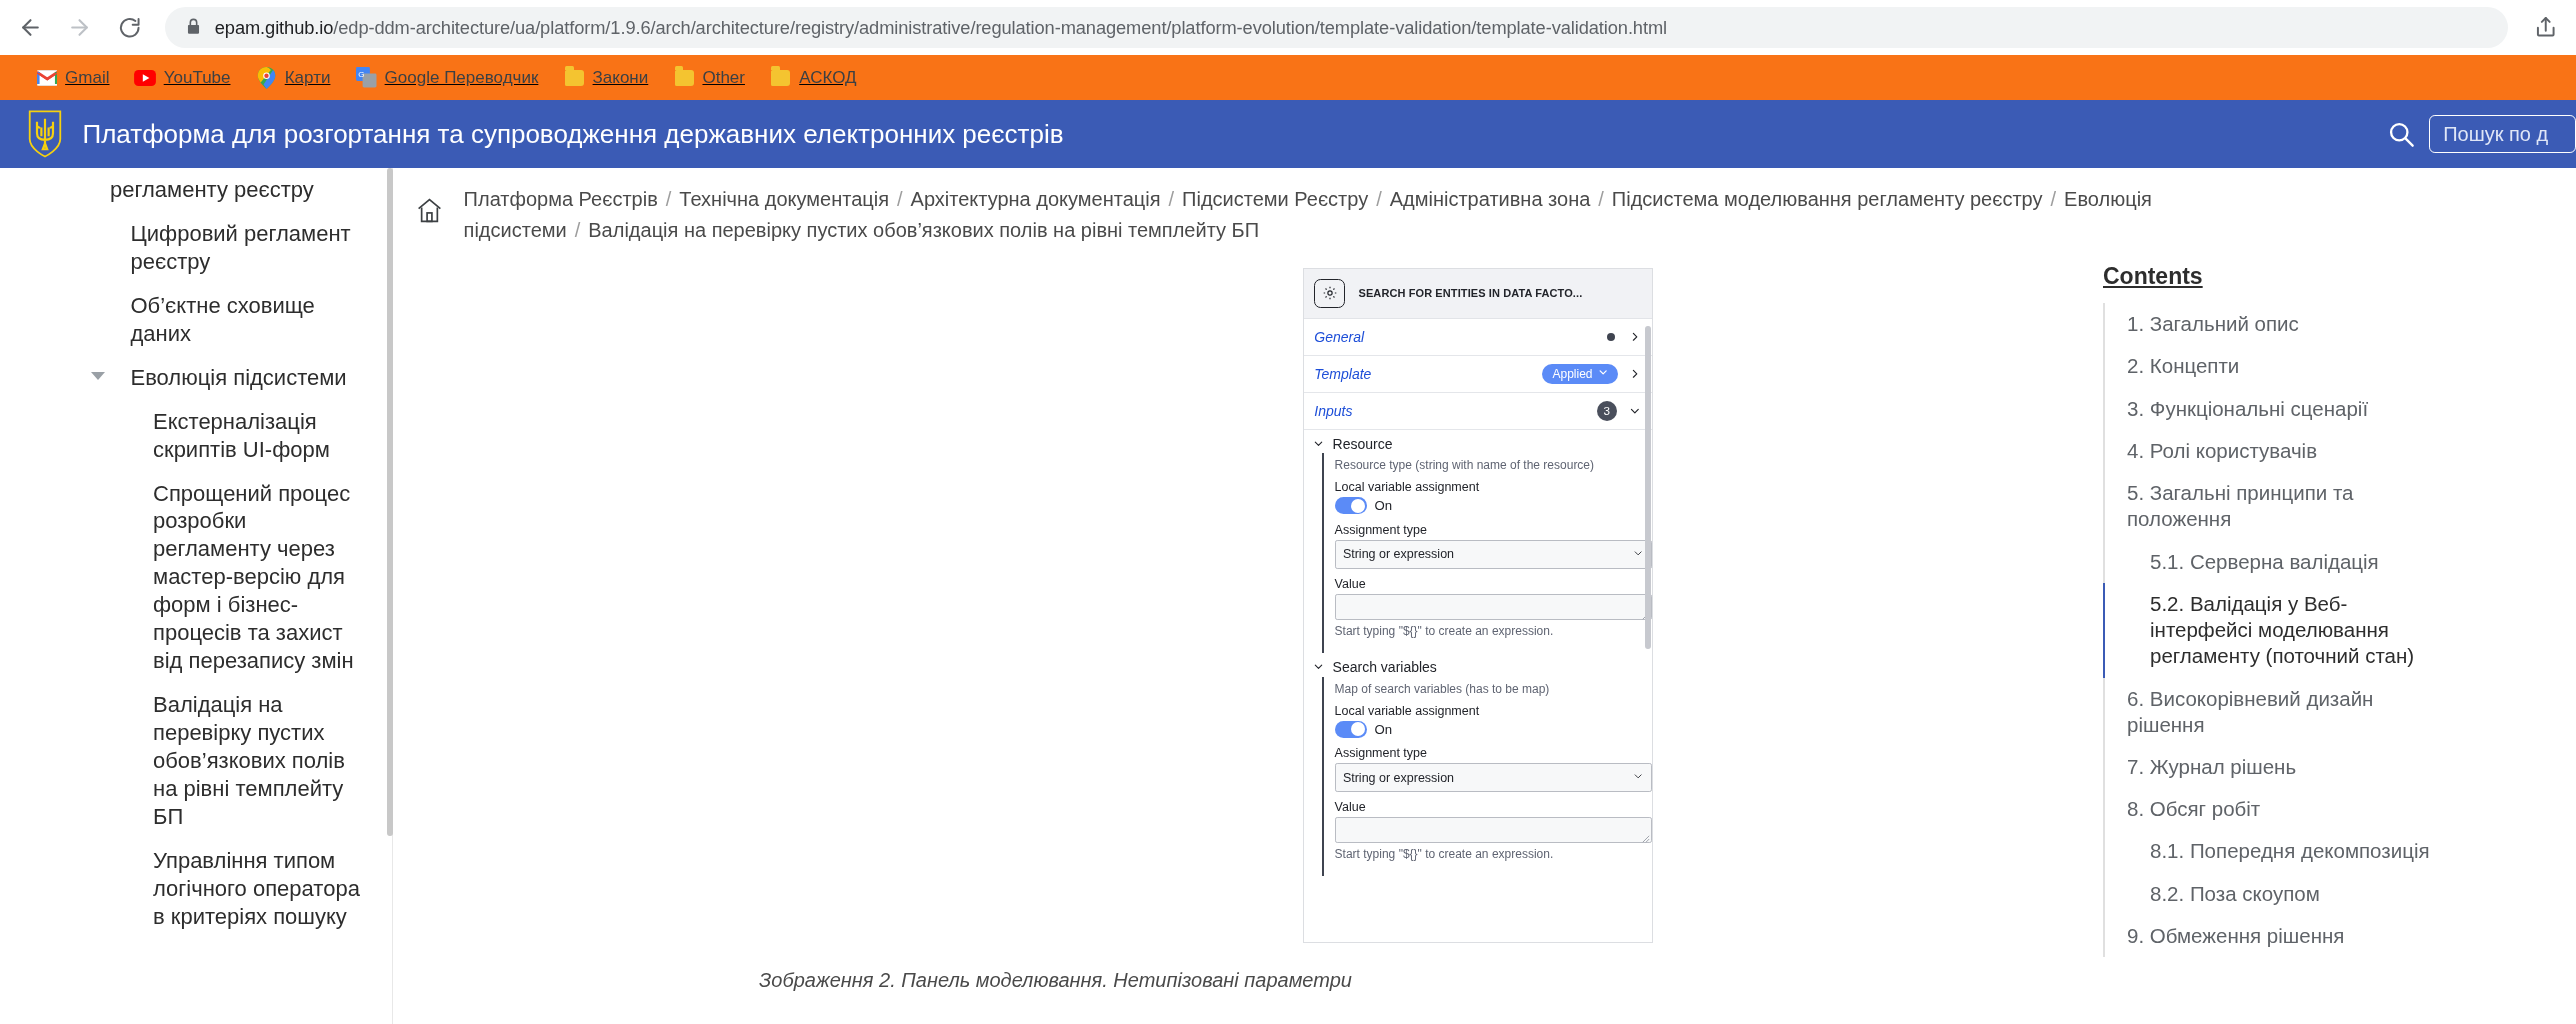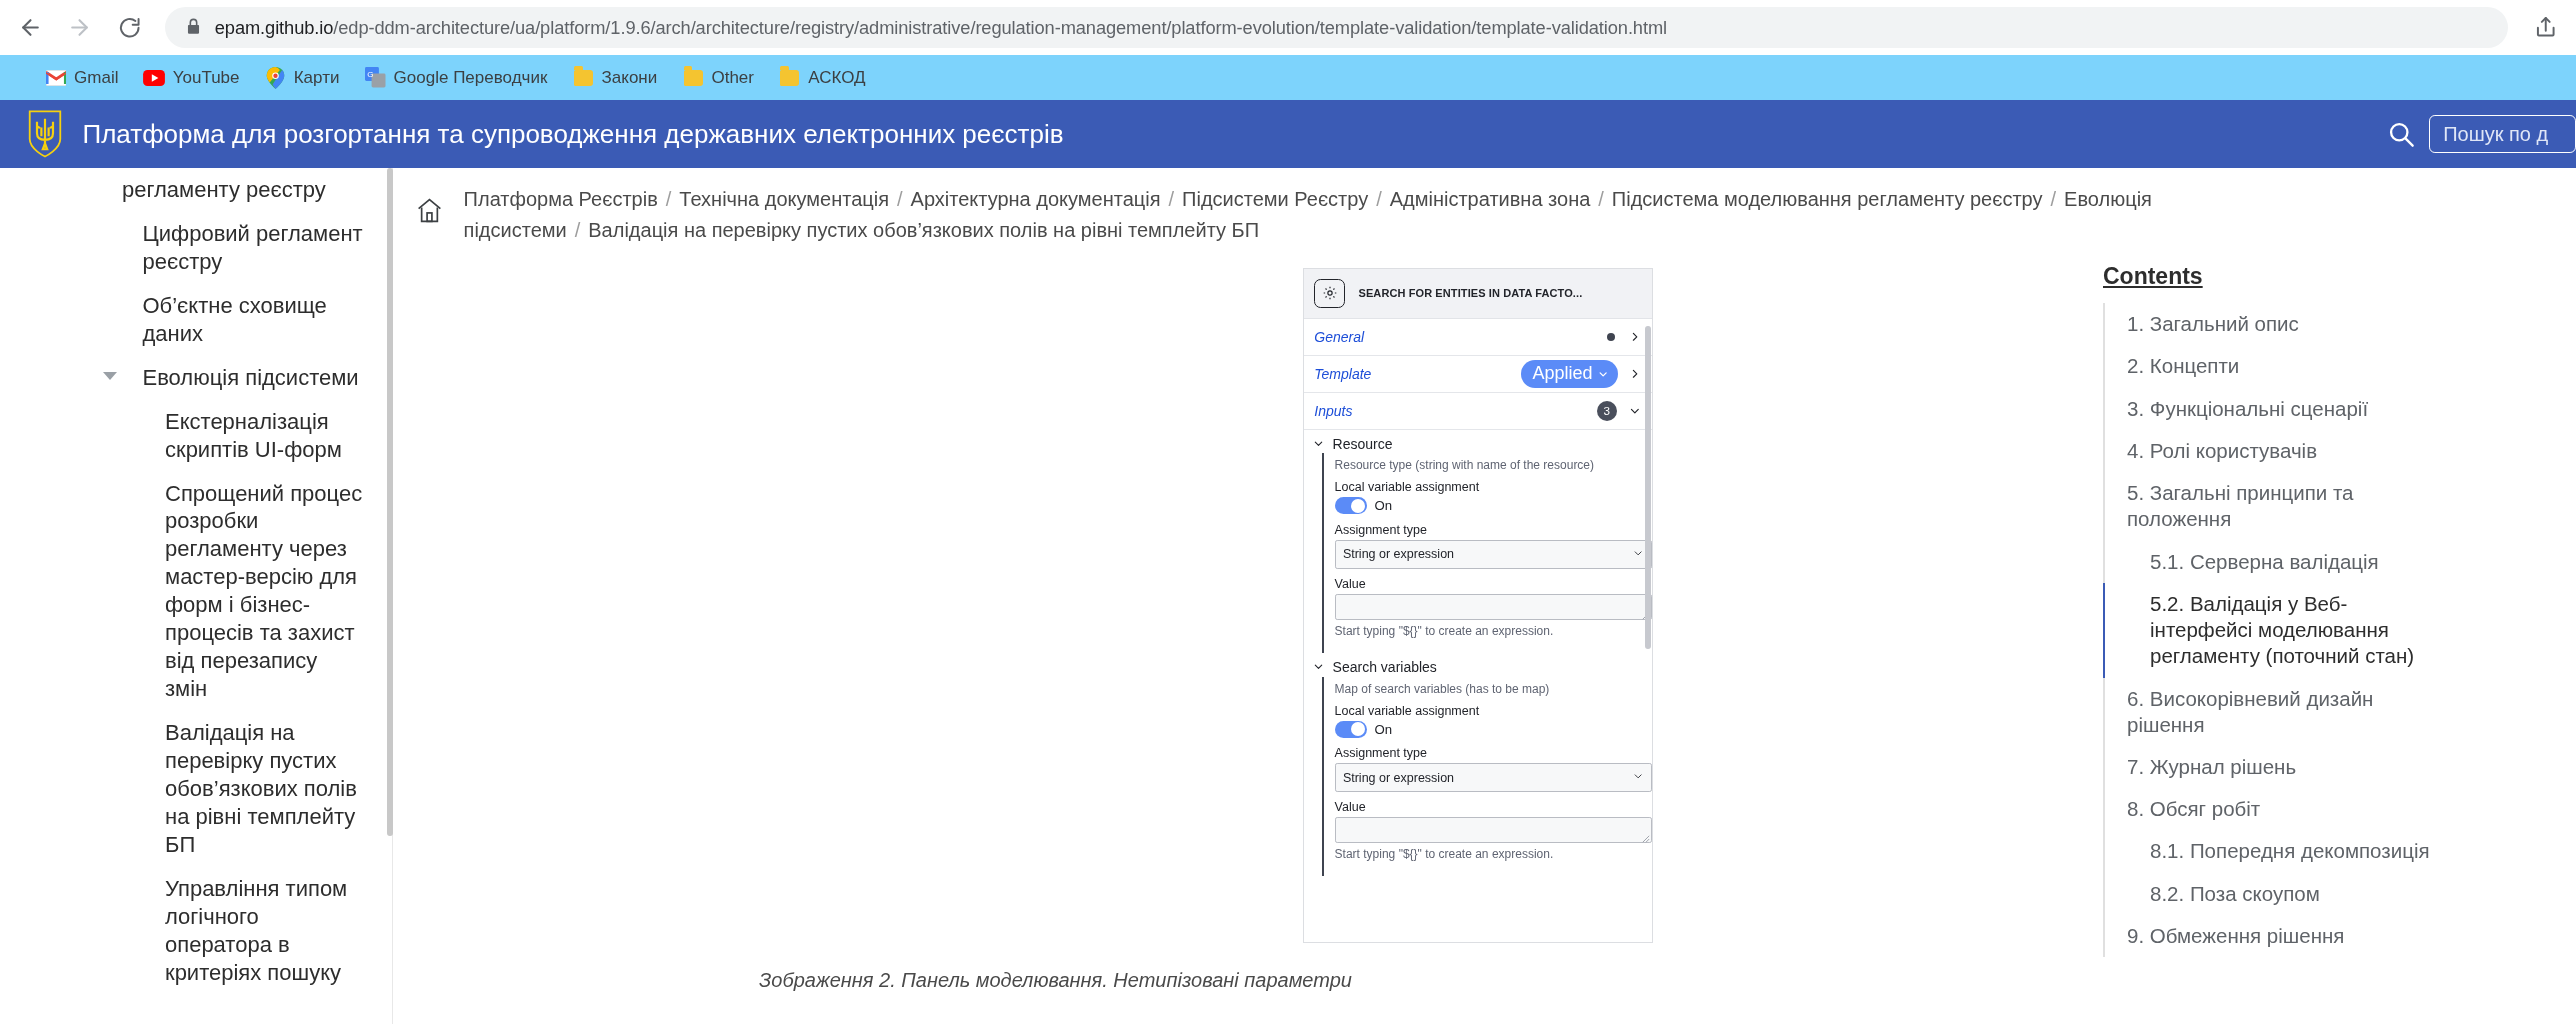--- a/index.html
+++ b/index.html
@@ -55,23 +55,24 @@
     letter-spacing: -0.1px;
   }
   .url-text .host { color: #202124; }
   .tb-right { display:flex; align-items:center; gap: 4.4px; flex: 0 0 auto; }
 
   
   .bookmarks {
     height: 45px;
     display: flex;
     align-items: center;
-    padding: 0 36px;
+    padding: 0 27px;
     gap: 7.3px;
-    background: #7dd3fc;
+    background: #f97316;
+    text-decoration: underline;
   }
   .bm {
     display: flex;
     align-items: center;
     gap: 7.3px;
     padding: 5.9px 8.8px;
     border-radius: 5.9px;
     font-size: 17px;
     color: #3c4043;
     white-space: nowrap;
@@ -125,21 +126,21 @@
     display: flex;
     height: calc(1024px - 55px - 45px - 68px);
     background: #ffffff;
     position: relative;
   }
 
   
   .leftnav {
     width: 393px;
     flex: 0 0 393px;
-    padding: 0 0 0 12px;
+    padding: 0 0 0 0;
     position: relative;
     background: #ffffff;
     overflow: hidden;
   }
   .leftnav-inner { padding: 0 29px 0 110px; }
   .nav-item {
     font-size: 22px;
     line-height: 1.27;
     color: #2d2d2d;
     padding: 8px 0 8px 0;
@@ -250,21 +251,21 @@
     font-size: 14px;
   }
   .ps-row .lbl { flex: 1 1 auto; color:#1d4ed8;font-style:italic; }
   .ps-row .dot { width: 8.8px; height: 8.8px; border-radius:50%; background:#3f4450; margin-right: 13.2px;}
   .ps-row .chev { width: 13.2px; color:#22242a; display:flex; align-items:center; justify-content:center;}
   .pill {
     background: #5b8bf7;
     color:#ffffff;
     border-radius: 733px;
     padding: 2.9px 9.5px 3.7px 11px;
-    font-size: 18px;
+    font-size: 12px;
     display:flex; align-items:center; gap:5.9px;
     margin-right: 10.3px;
   }
   .badge {
     width: 20px; height: 20px; border-radius: 50%;
     background: #4a4f5c; color:#fff;
     font-size: 11.7px;
     display:flex; align-items:center; justify-content:center;
     margin-right: 11.7px;
   }

